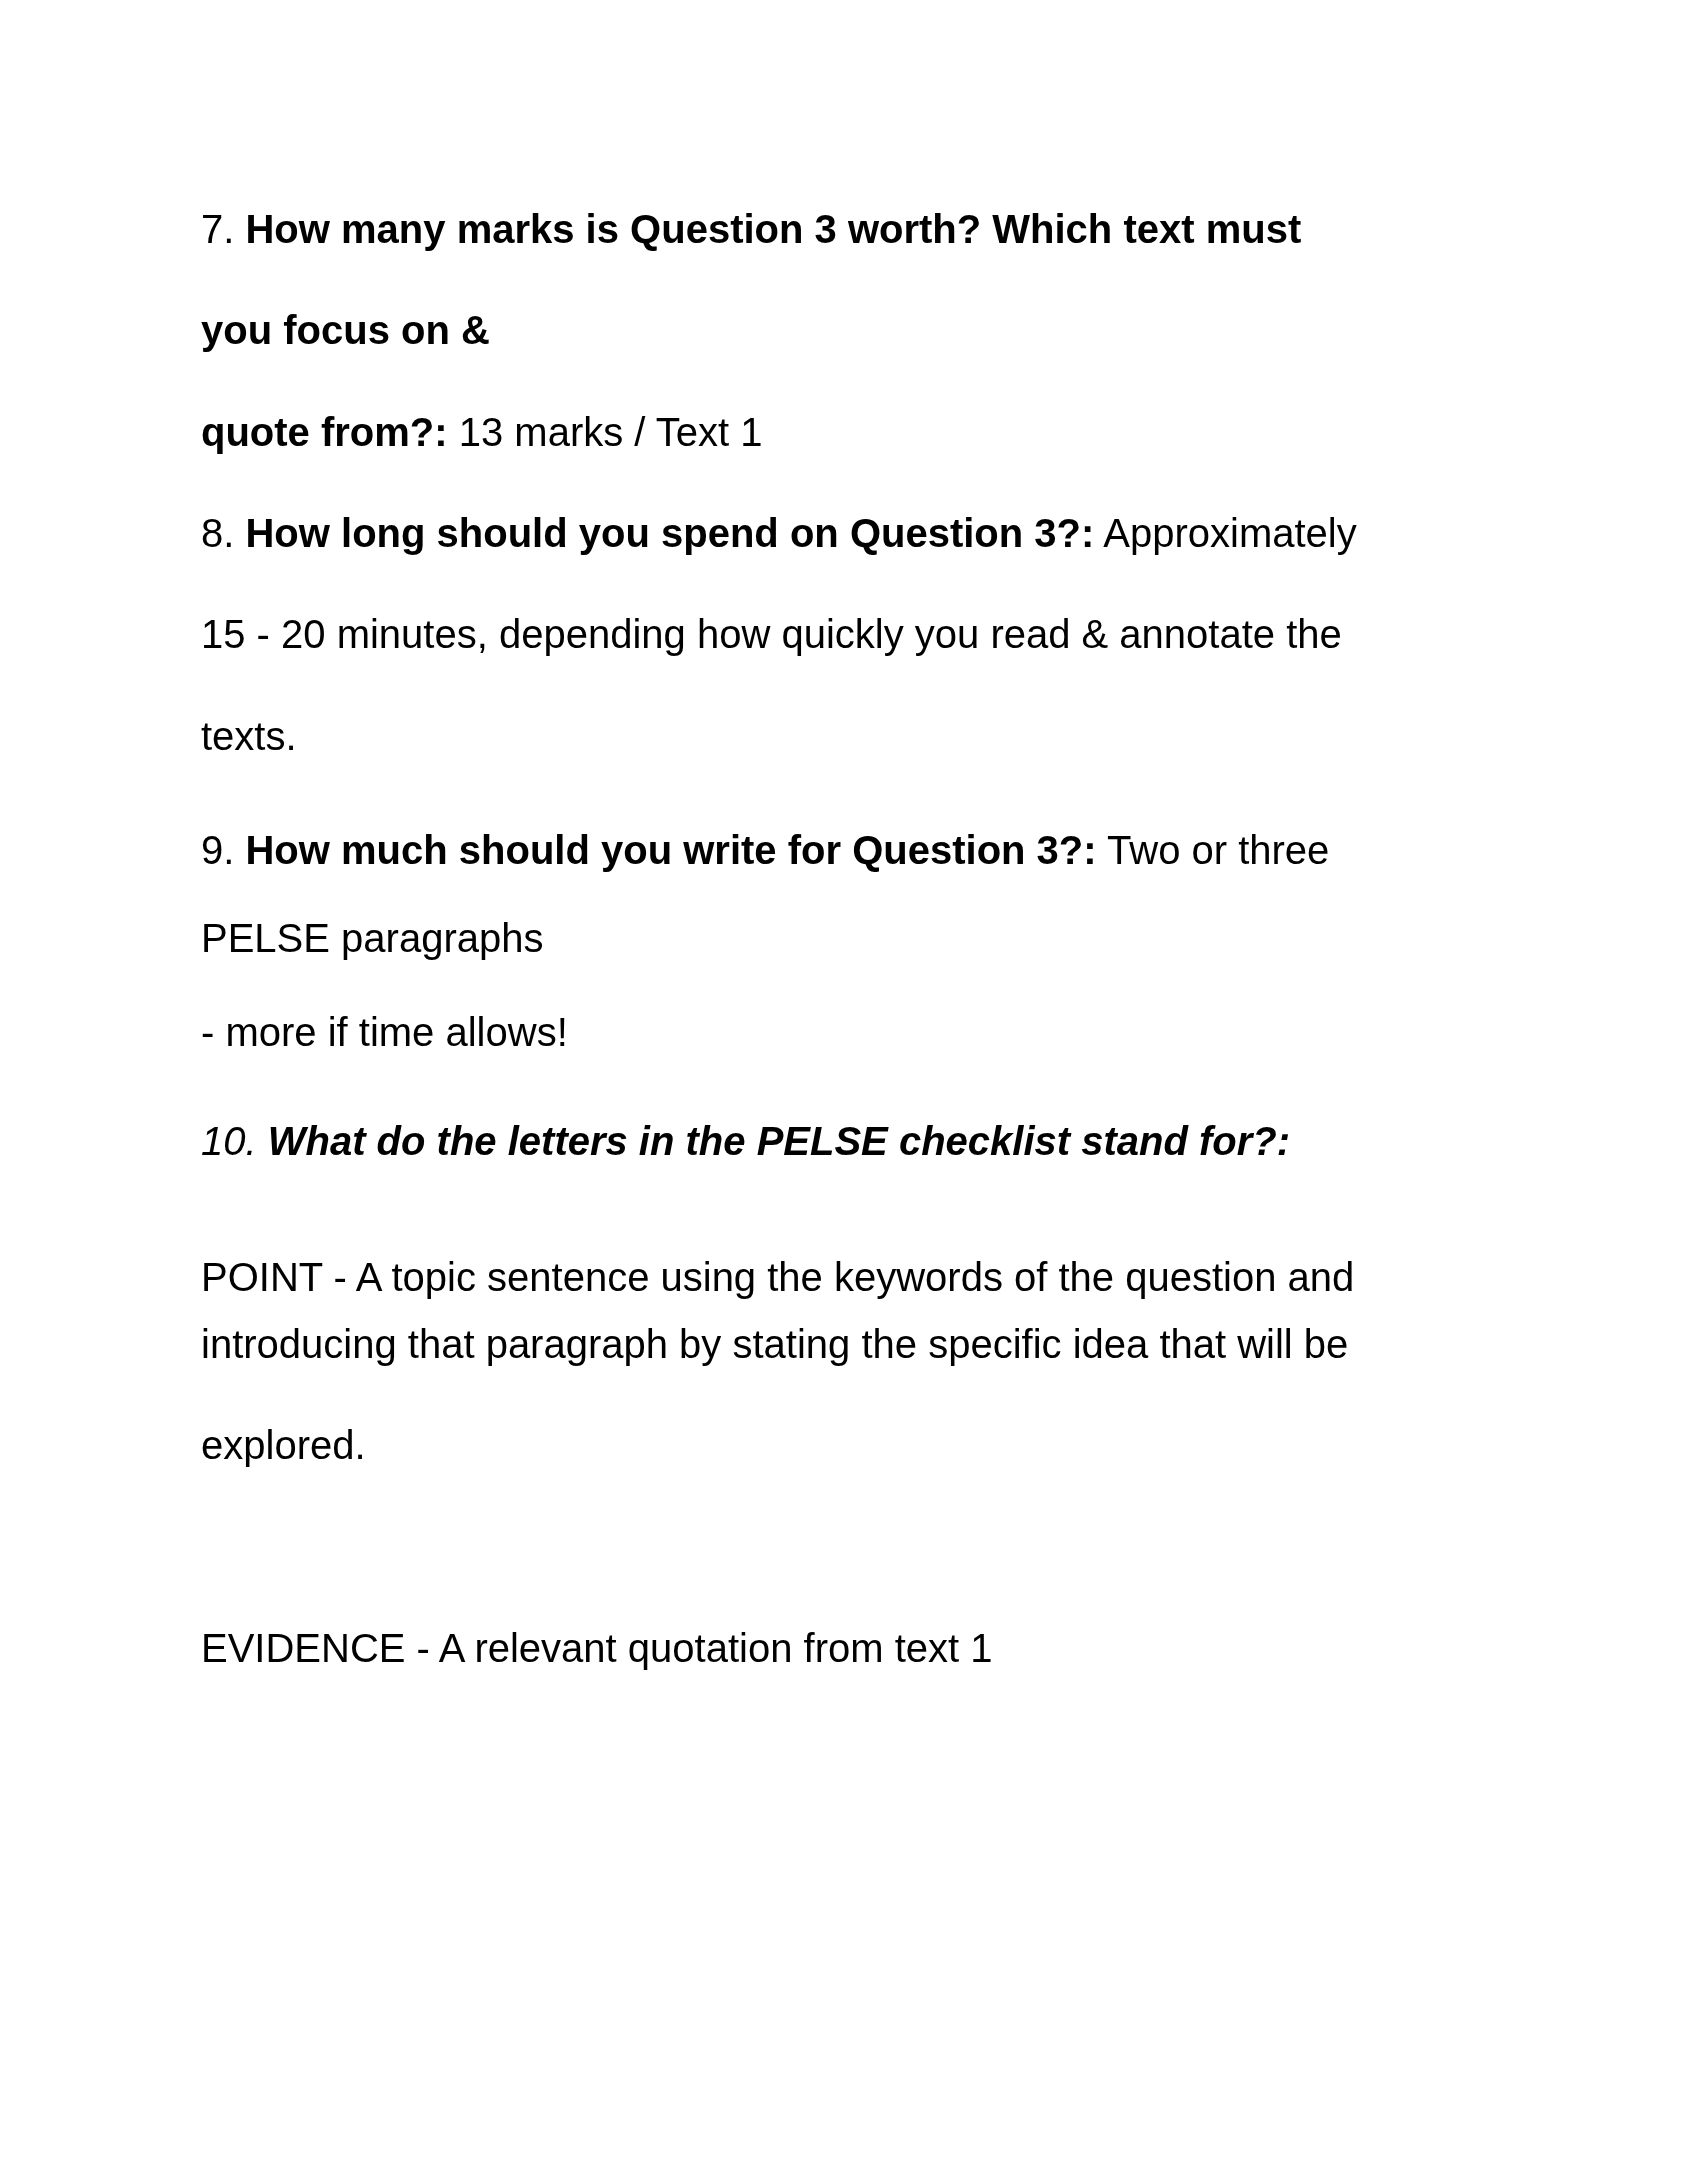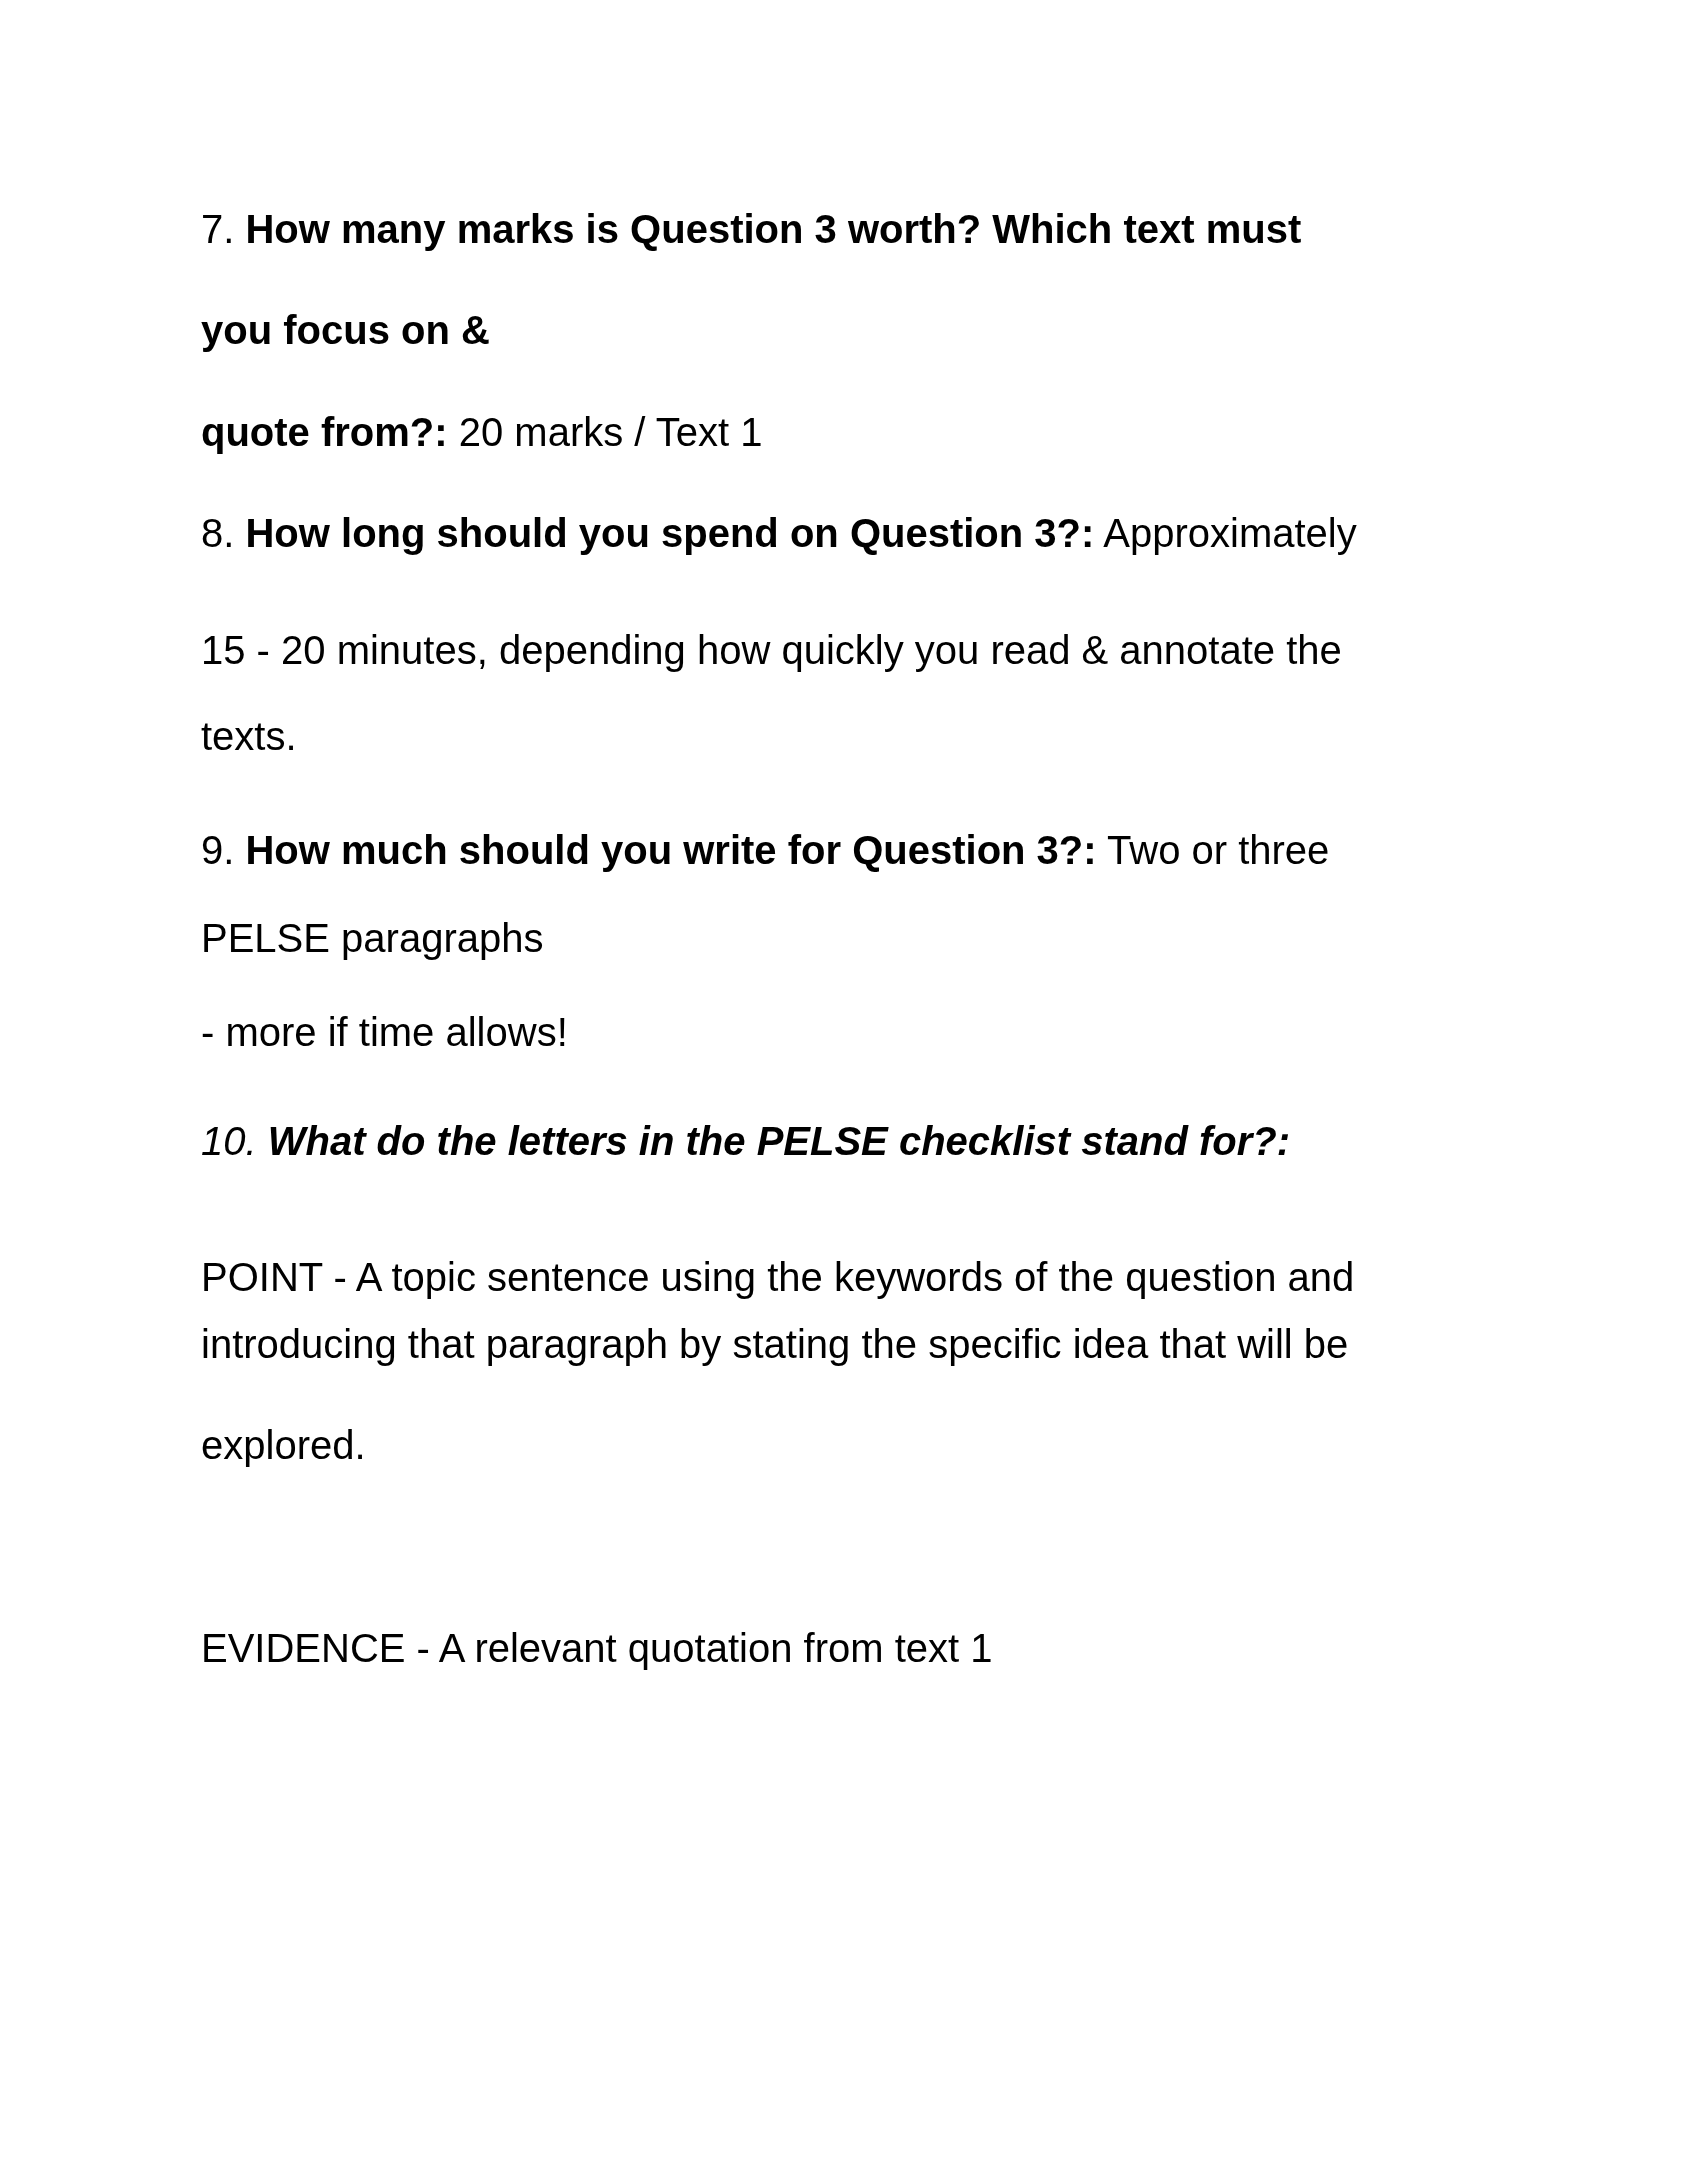--- a/index.html
+++ b/index.html
@@ -36,29 +36,29 @@
 
 <div class="page">
 
   <div class="line" style="top:206px;">
     <span>7.</span>
     <span class="b">How many marks is Question 3 worth? Which text must</span>
   </div>
   <div class="line b" style="top:307px;">you focus on &amp;</div>
   <div class="line" style="top:409px;">
     <span class="b">quote from?:</span>
-    <span>20 marks / Text 1</span>
+    <span>13 marks / Text 1</span>
   </div>
 
   <div class="line" style="top:510px;">
     <span>8.</span>
     <span class="b">How long should you spend on Question 3?:</span>
     <span>Approximately</span>
   </div>
-  <div class="line" style="top:611px;margin-top:16px;">15 - 20 minutes, depending how quickly you read &amp; annotate the</div>
+  <div class="line" style="top:611px;">15 - 20 minutes, depending how quickly you read &amp; annotate the</div>
   <div class="line" style="top:713px;">texts.</div>
 
   <div class="line" style="top:814px;margin-top:13px;">
     <span>9.</span>
     <span class="b">How much should you write for Question 3?:</span>
     <span>Two or three</span>
   </div>
   <div class="line" style="top:915px;">PELSE paragraphs</div>
   <div class="line" style="top:1009px;">- more if time allows!</div>
 

